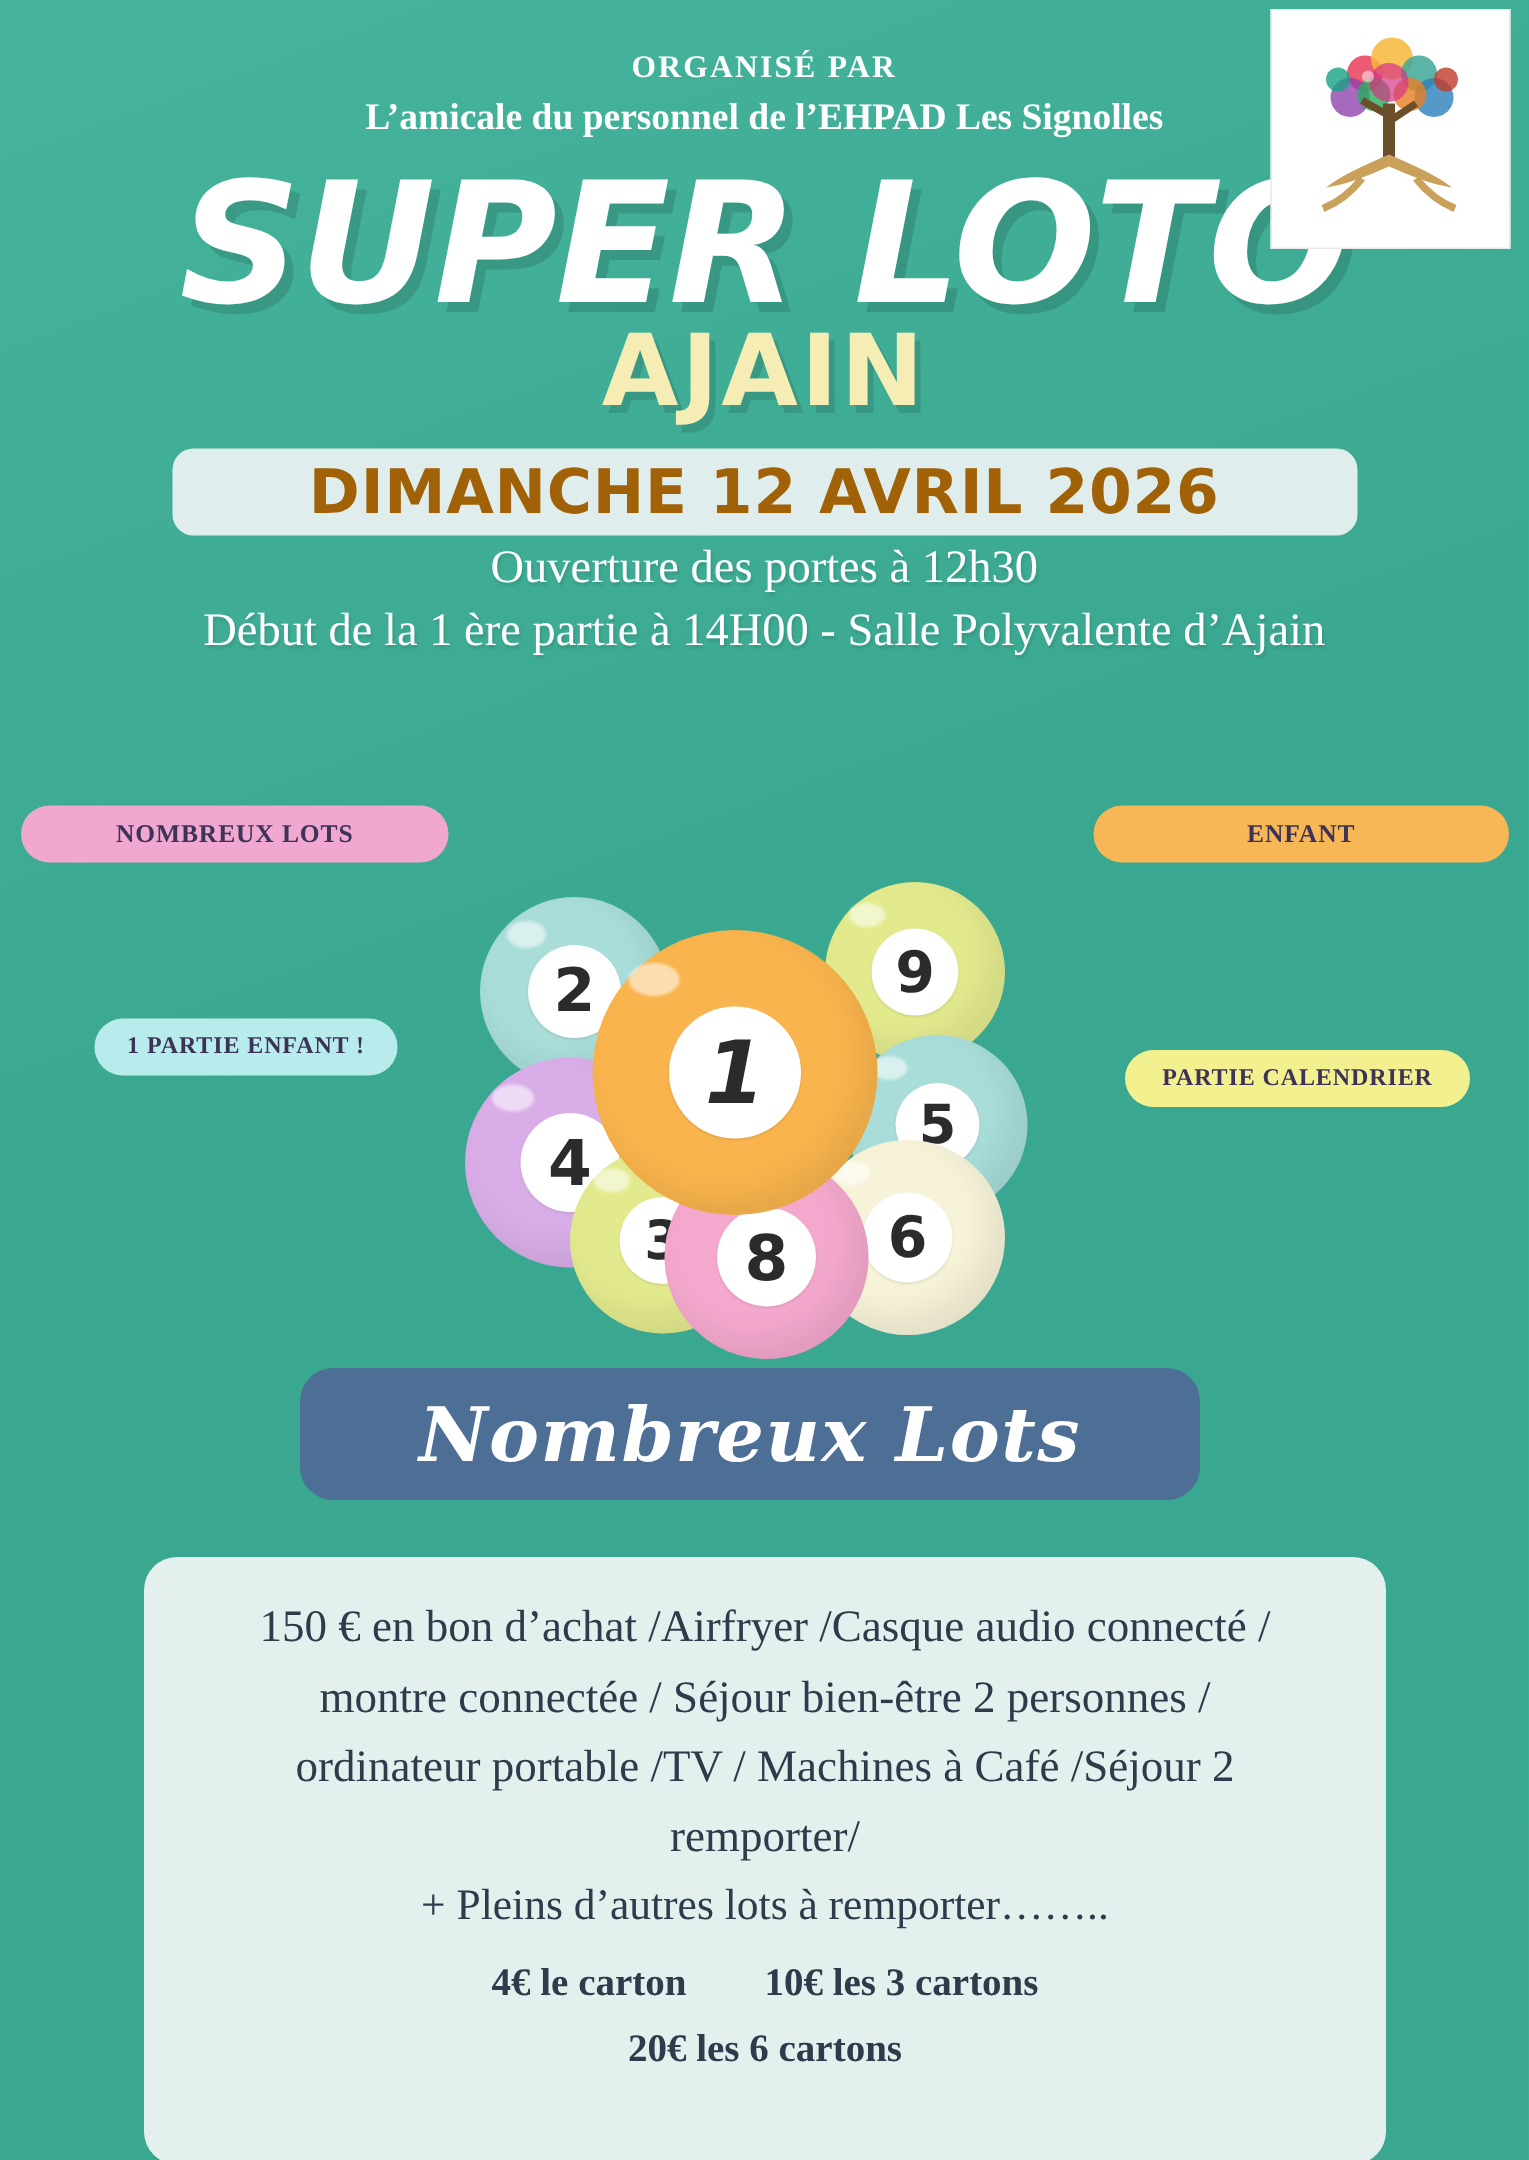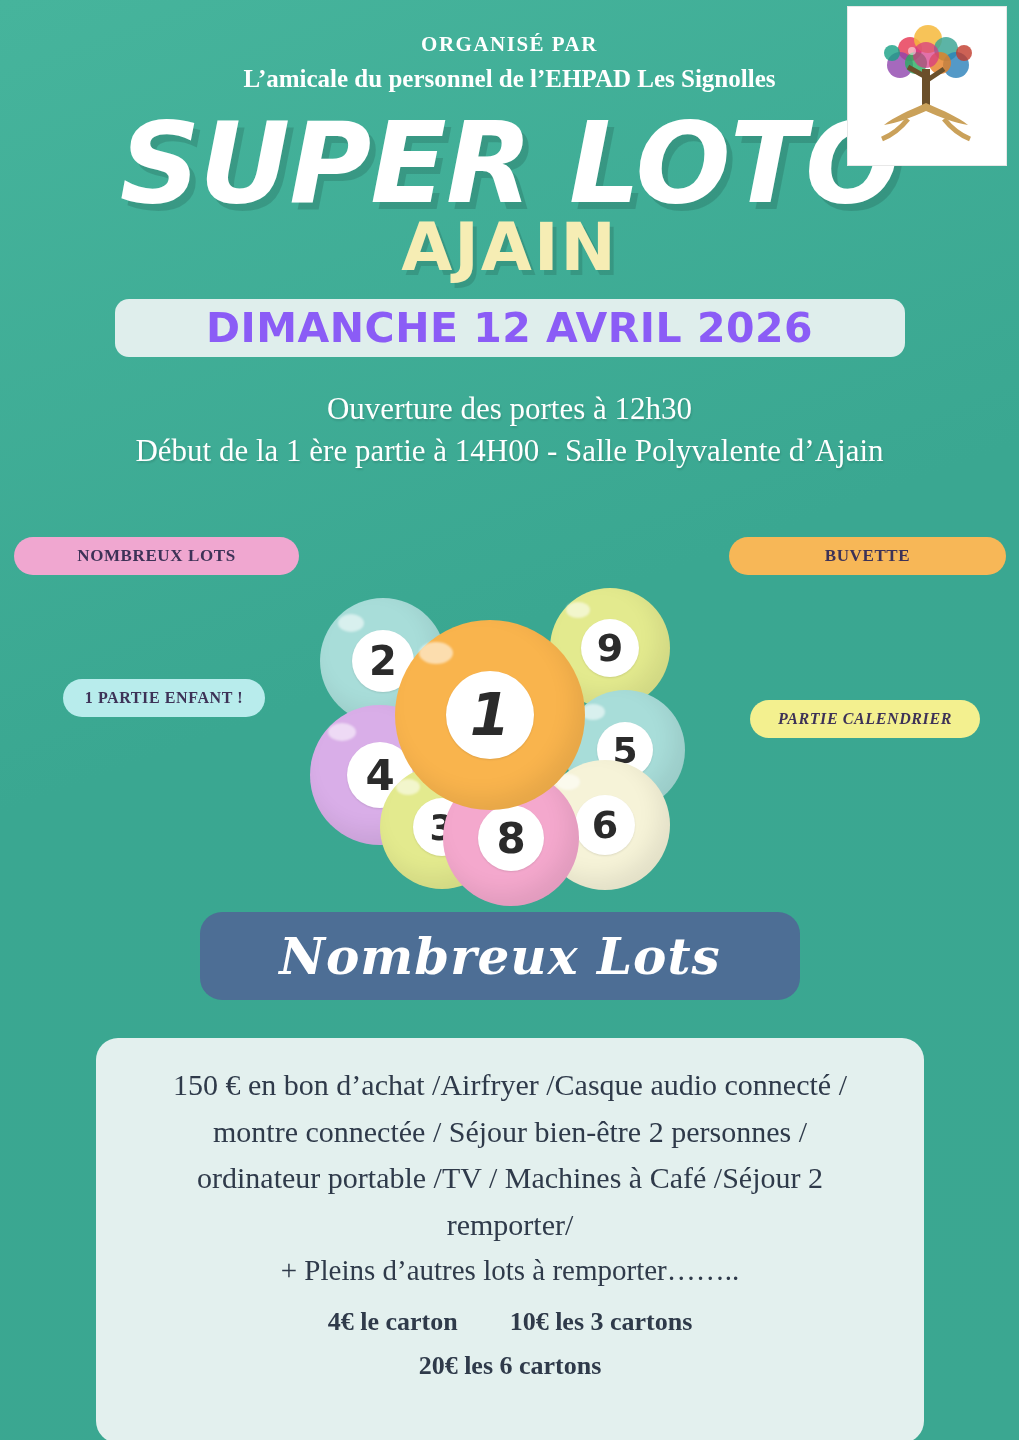--- a/index.html
+++ b/index.html
@@ -82,30 +82,30 @@
     background: #dfeeec;
     border-radius: 14px;
     display: flex;
     align-items: center;
     justify-content: center;
   }
   .date-band span {
     font-family: "DejaVu Sans", sans-serif;
     font-weight: bold;
     font-size: 41px;
-    color: #8b5cf6;
+    color: #a16207;
     letter-spacing: 0.5px;
   }
 
   .times {
     text-align: center;
     color: #ffffff;
     font-family: "Liberation Serif", serif;
     font-size: 31px;
-    margin-top: 31px;
+    margin-top: 0;
     line-height: 1.35;
     text-shadow: 1px 2px 2px rgba(0,0,0,0.12);
   }
 
   
   .pill {
     position: absolute;
     display: flex;
     align-items: center;
     justify-content: center;
@@ -114,21 +114,21 @@
     font-weight: bold;
     font-size: 17px;
     letter-spacing: 0.6px;
     color: #3d3257;
     height: 38px;
   }
   .pill-lots   { left: 14px;  top: 537px; width: 285px; background: #f0a7d0; }
   .pill-resto  { left: 372px; top: 537px; width: 320px; background: #fbdf9e; }
   .pill-buvette{ left: 729px; top: 537px; width: 277px; background: #f7b757; }
   .pill-enfant { left: 63px;  top: 679px; width: 202px; background: #b8ecec; font-size: 16px;}
-  .pill-calend { left: 750px; top: 700px; width: 230px; background: #f3f08f; font-size: 16px; font-style: italic;}
+  .pill-calend { left: 750px; top: 700px; width: 230px; background: #f3f08f; font-size: 16px;}
 
   
   .balls {
     position: absolute;
     left: 310px;
     top: 580px;
     width: 400px;
     height: 330px;
   }
   .ball {
@@ -278,21 +278,21 @@
   <div class="date-band">
     <span>DIMANCHE 12 AVRIL 2026</span>
   </div>
 
   <div class="times">
     <div>Ouverture des portes à 12h30</div>
     <div>Début de la 1 ère partie à 14H00 - Salle Polyvalente d’Ajain</div>
   </div>
 
   <div class="pill pill-lots">NOMBREUX LOTS</div>
-  <div class="pill pill-buvette">BUVETTE</div>
+  <div class="pill pill-buvette">ENFANT</div>
   <div class="pill pill-enfant">1 PARTIE ENFANT !</div>
   <div class="pill pill-calend">PARTIE CALENDRIER</div>
 
   <div class="balls">
     <div class="ball b2">
       <div class="shine" style="left:18px;top:16px;width:26px;height:18px;"></div>
       <div class="disc">2</div>
     </div>
     <div class="ball b9">
       <div class="shine" style="left:16px;top:14px;width:24px;height:16px;"></div>

